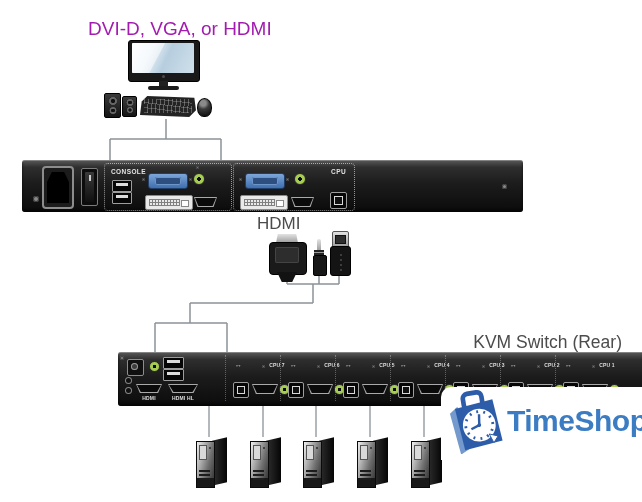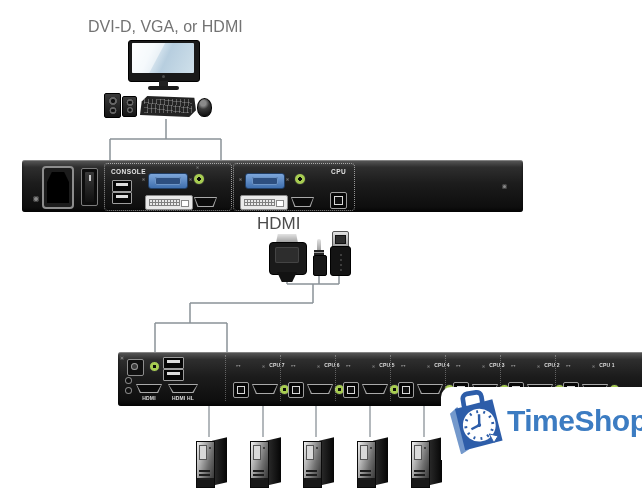--- a/index.html
+++ b/index.html
@@ -1,21 +1,21 @@
 <!DOCTYPE html>
 <html><head>
 <meta charset="utf-8">
 <style>
   html,body{margin:0;padding:0;background:#fff;}
   .canvas{position:relative;width:642px;height:502px;background:#ffffff;overflow:hidden;
           font-family:"Liberation Sans",sans-serif;}
   .abs{position:absolute;}
 
   
-  .h-label{font-size:16px;color:#737373;}
+  .h-label{font-size:19px;color:#a21caf;}
   .caption{font-size:17.5px;color:#4c4c4c;}
 
   
   .rack{background:linear-gradient(180deg,#5a5a5a 0,#2e2e2e 14%,#1c1c1c 45%,#0b0b0b 100%);
         border-radius:3px;
         box-shadow:inset 0 1px 0 rgba(255,255,255,.28), inset 0 -2px 3px rgba(0,0,0,.7);}
   .dotted{border:1px dotted rgba(255,255,255,.55);border-radius:4px;}
   .wlabel{color:#e3e3e3;font-weight:bold;letter-spacing:.4px;}
 
   
@@ -207,20 +207,21 @@
   <div class="abs hplug-tail z2"></div>
   <div class="abs metal apin z2"></div>
   <div class="abs acollar z2"></div>
   <div class="abs abody z2"></div>
   <div class="abs metal ushield z2"></div>
   <div class="abs uhole z2"></div>
   <div class="abs ubody z2">
       <i></i>
     </div>
 
+  <div class="abs caption z1" style="right:20px;top:332px;">KVM Switch (Rear)</div>
 
   <div class="abs rack z1" style="left:118px;top:352px;width:526px;height:54px;">
     <div class="abs screw" style="left:2px;top:4px;width:4px;height:4px;"></div>
 
     <div class="abs dcjack" style="left:9px;top:7px;width:15px;height:15px;">
         <i></i>
       </div>
     <div class="abs jack" style="left:31px;top:9px;width:9px;height:9px;"></div>
     <div class="abs usba" style="left:45px;top:5px;width:19px;height:10px;">
         <i></i>

